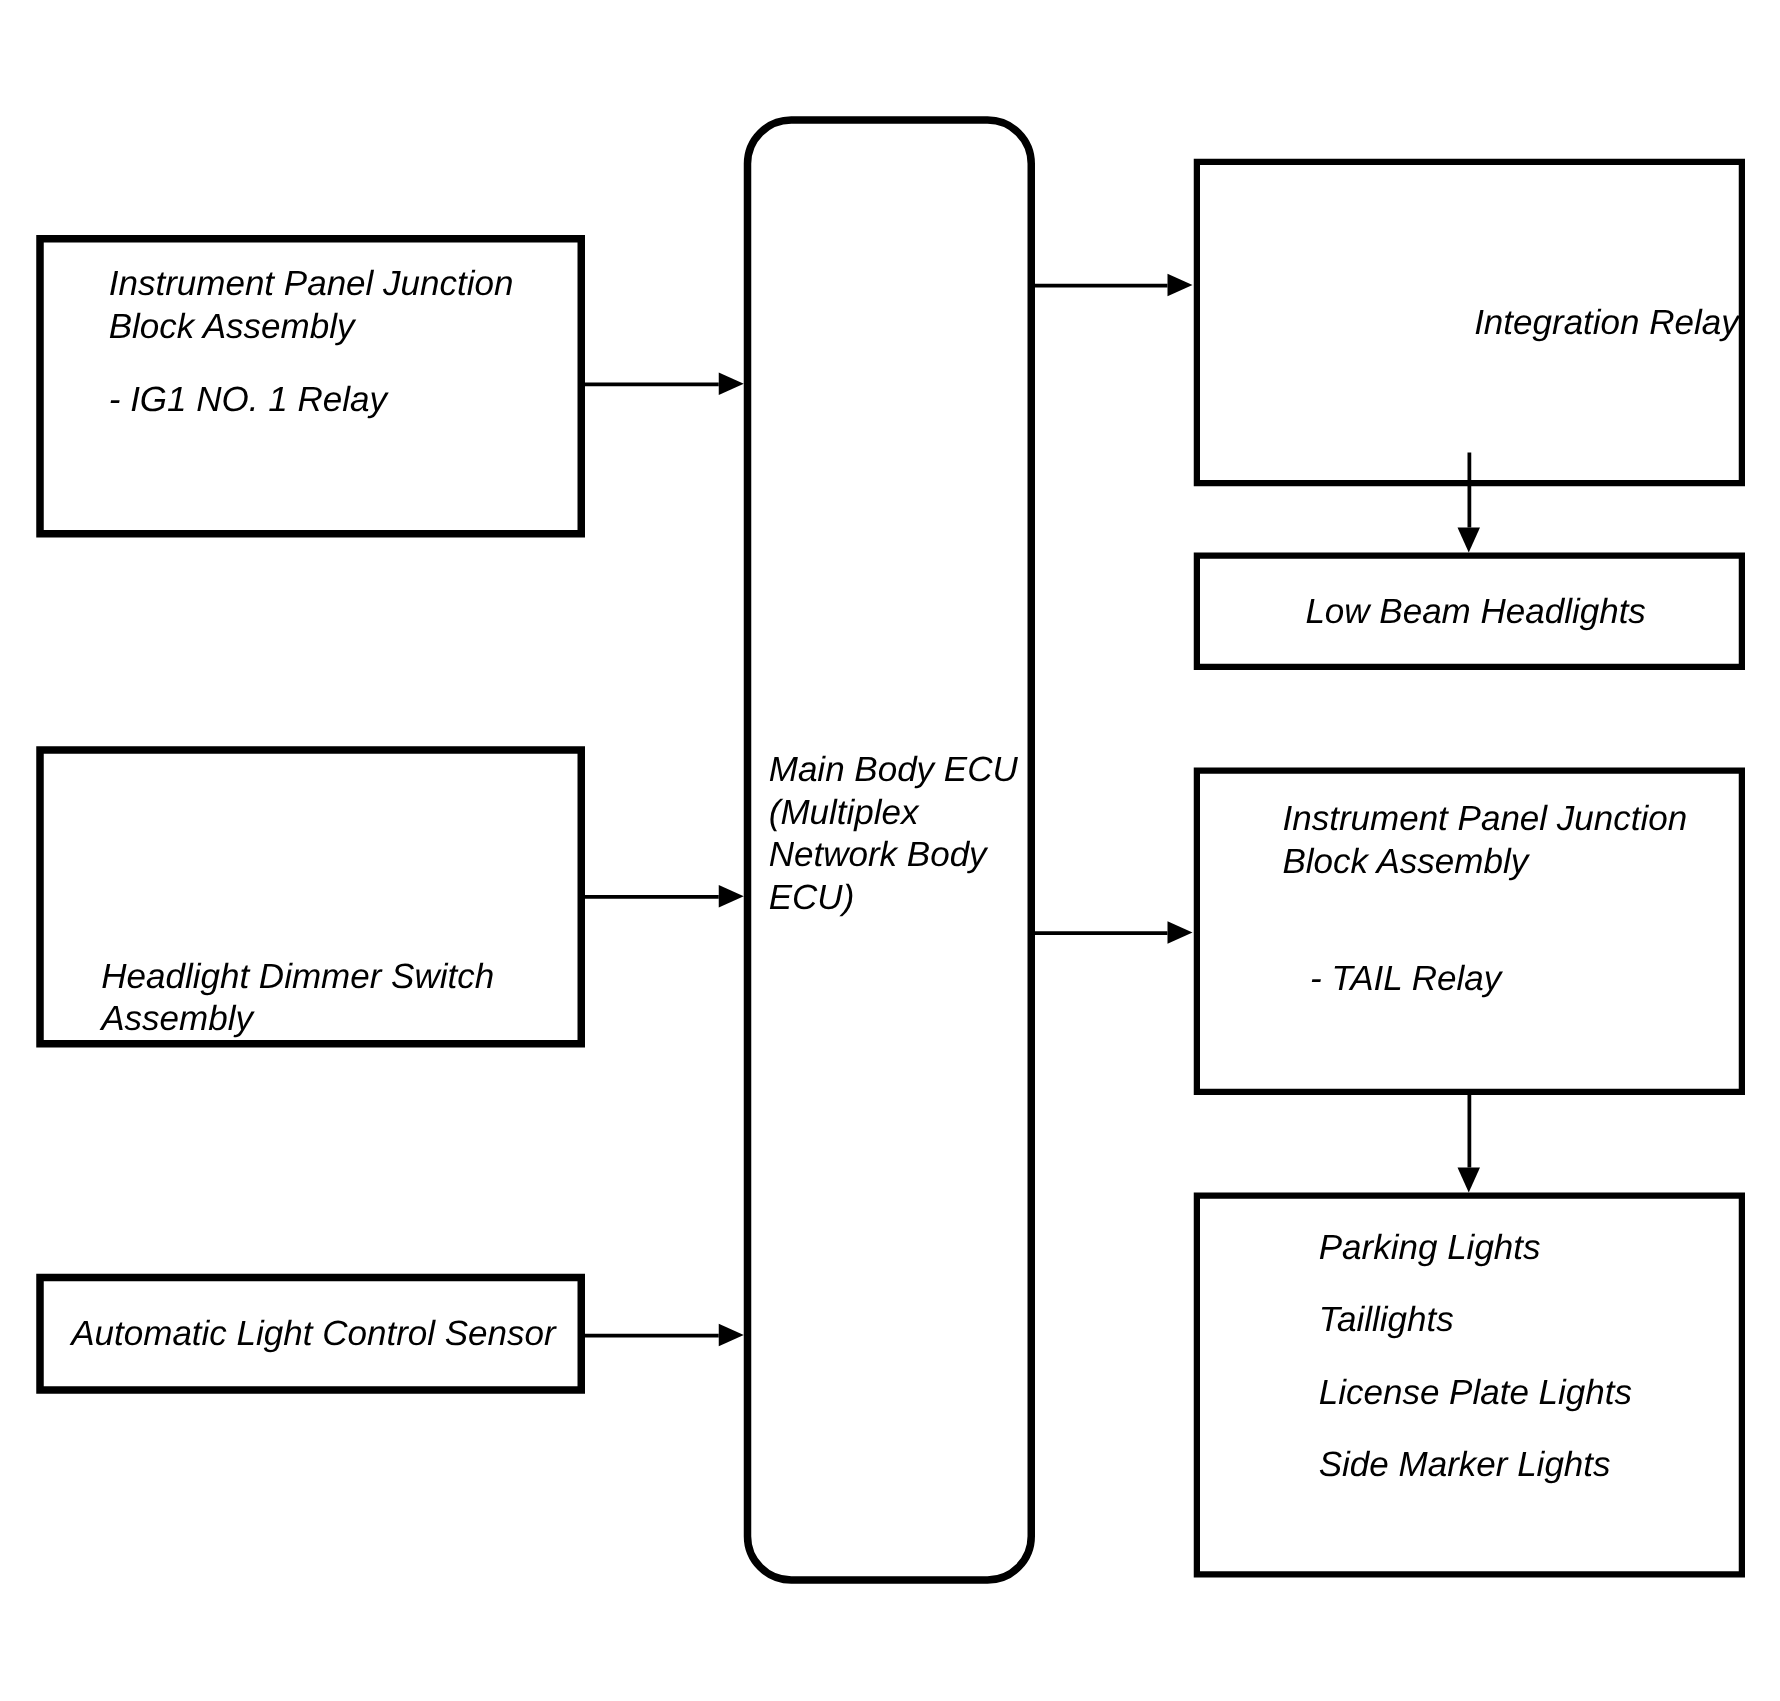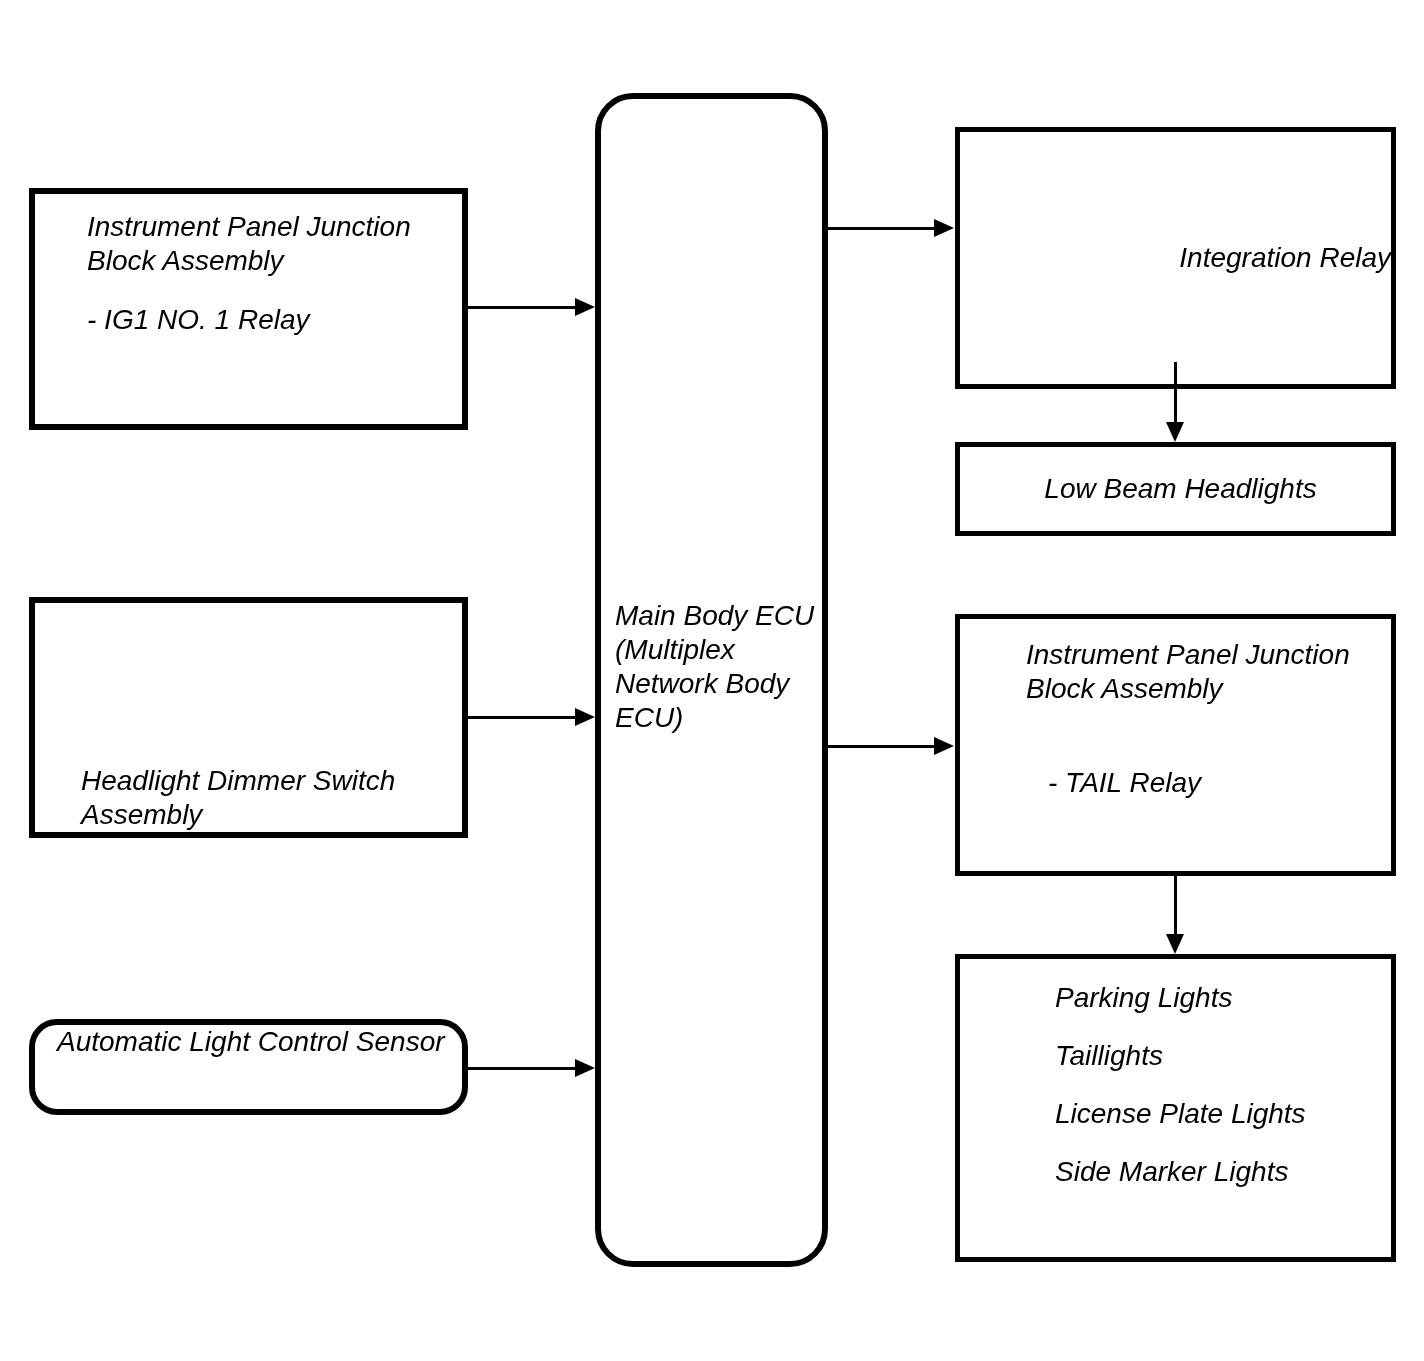--- a/index.html
+++ b/index.html
@@ -27,21 +27,21 @@
   .box.thin { border-width: 5px; }
   .title { max-width: 352px; }
   .nowrap { white-space: nowrap; }
 
   
   #box-l1 { left: 29px;  top: 188px;  width: 439px; height: 242px; padding: 16px 18px 0 52px; }
   #box-l1 .sub { margin-top: 25px; }
   #box-l2 { left: 29px;  top: 597px;  width: 439px; height: 241px;
             display: flex; flex-direction: column; justify-content: flex-end; padding-left: 46px; }
   #box-l3 { left: 29px;  top: 1019px; width: 439px; height: 96px;
-            display: flex; padding-left: 22px; border-radius: 28px; }
+            display: flex; align-items: center; padding-left: 22px; }
 
   
   #box-ecu { left: 595px; top: 93px; width: 233px; height: 1174px; border-radius: 38px; }
   #ecu-text { position: absolute; left: 14px; top: 500px; }
 
   
   #box-r1 { left: 955px; top: 100px; width: 441px; height: 262px;
             display: flex; align-items: center; justify-content: flex-end; margin-top: 27px; }
   #box-r2 { left: 955px; top: 442px; width: 441px; height: 94px;
             display: flex; align-items: center; justify-content: center; padding-left: 10px; }

